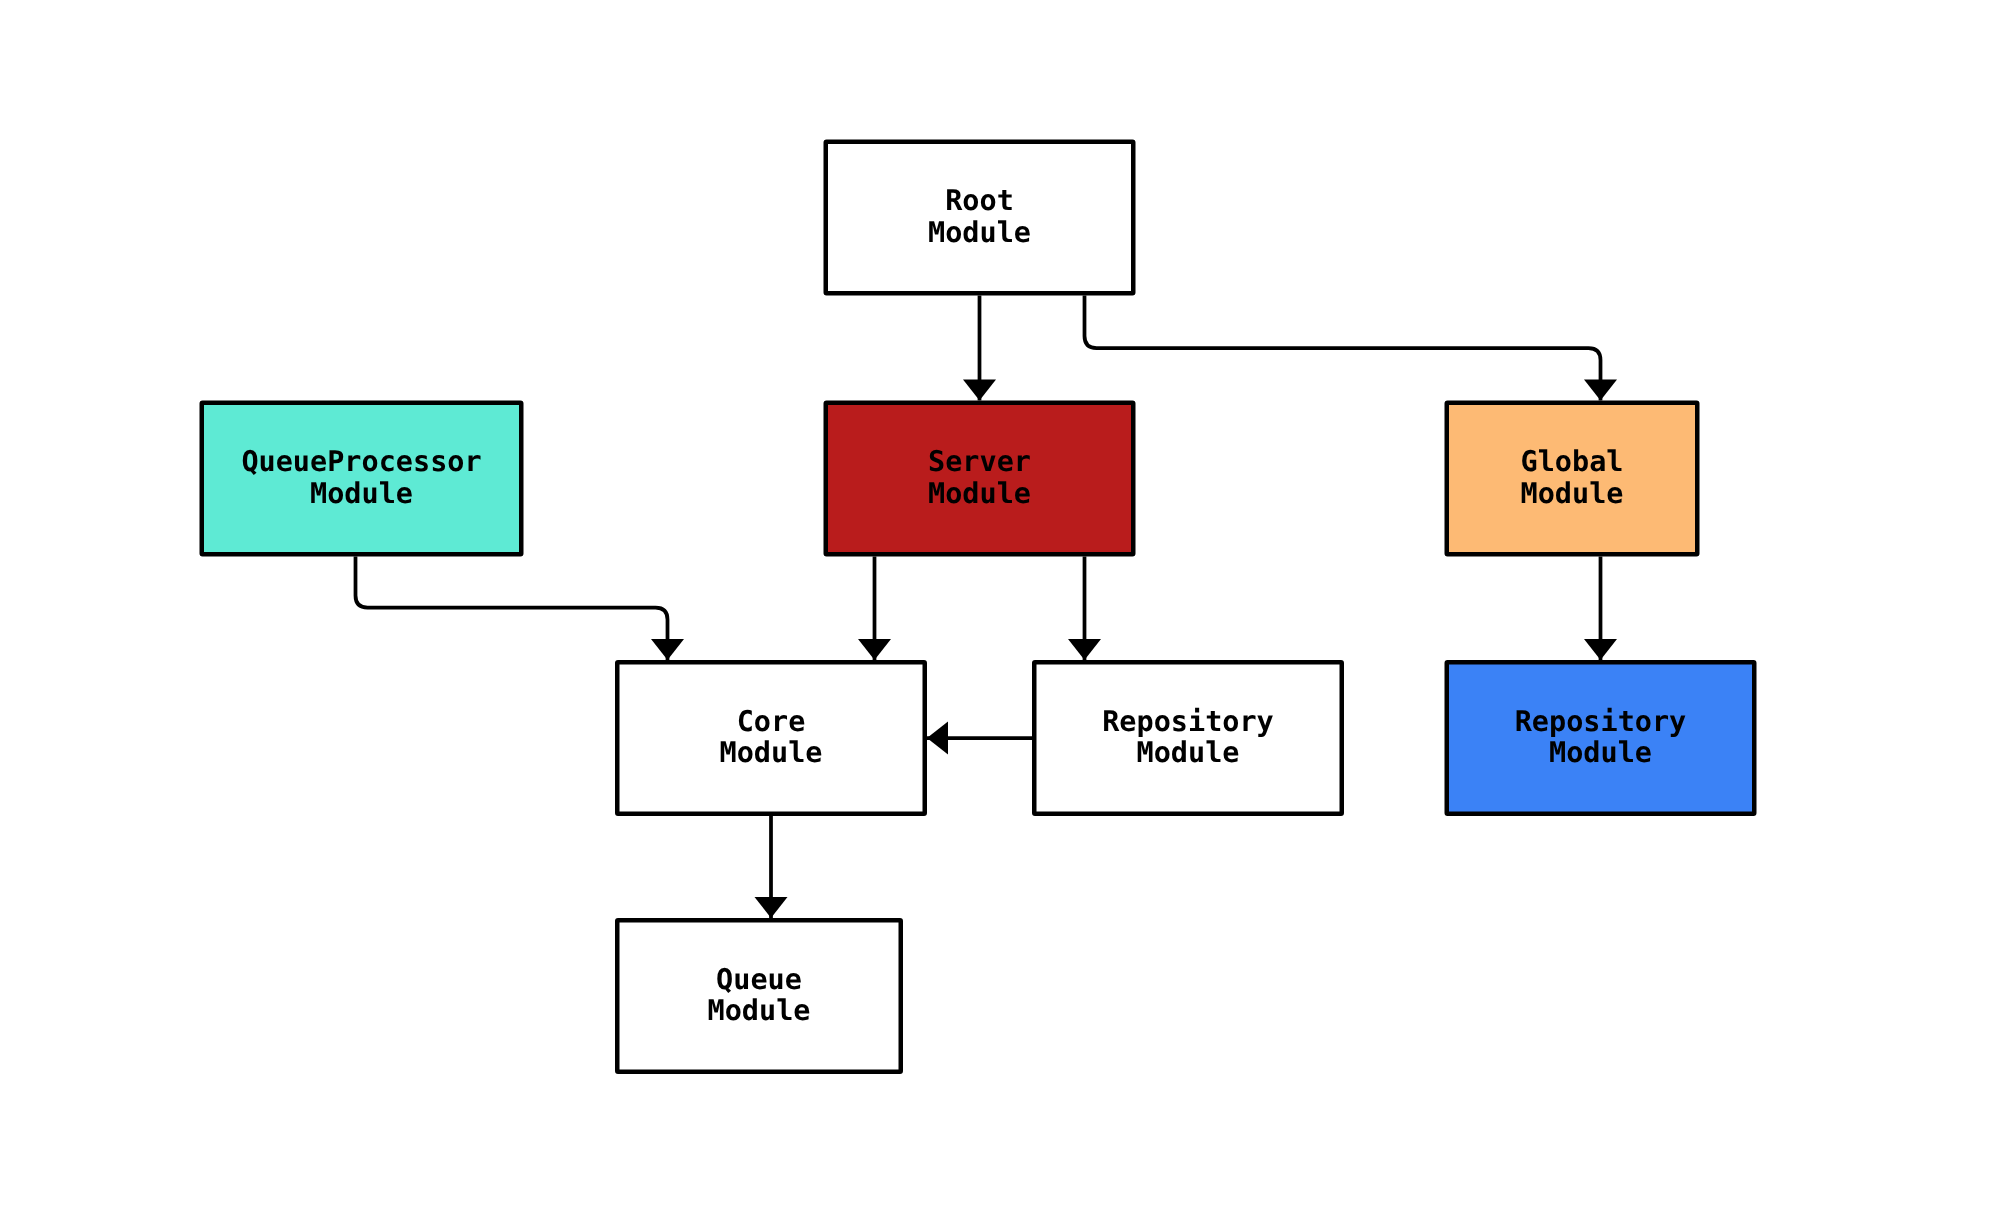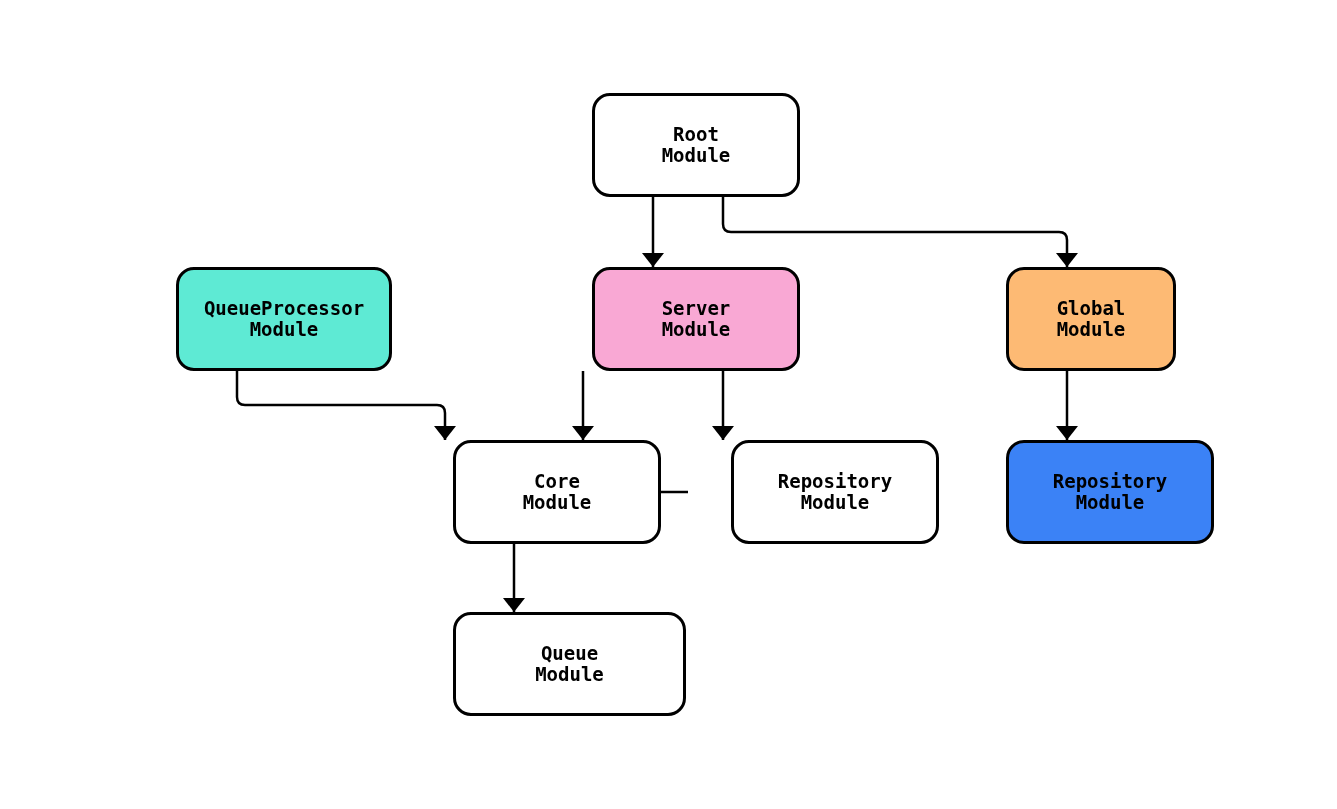--- a/index.html
+++ b/index.html
@@ -28,25 +28,24 @@
     left: 0;
     top: 0;
     width: 1337px;
     height: 809px;
   }
   .node {
     position: absolute;
     box-sizing: border-box;
     background: #ffffff;
     border: 3px solid #000000;
-    border-radius: 18px;
+    border-radius: 2px;
     display: flex;
     align-items: center;
     justify-content: center;
-    margin-left: 43px;
   }
   .node-label {
     font-size: 19px;
     font-weight: bold;
     line-height: 21px;
     color: #000000;
     text-align: center;
     white-space: pre-line;
     letter-spacing: 0;
   }
@@ -91,38 +90,38 @@
     </svg>
   <div id="nodes-layer">
       <div class="node" style="left: 549px; top: 93px; width: 208px; height: 104px; border-color: rgb(0, 0, 0); background: rgb(255, 255, 255);">
         <div class="node-label">Root
 Module</div>
       </div>
       <div class="node" style="left: 133px; top: 267px; width: 216px; height: 104px; border-color: rgb(0, 0, 0); background: #5eead4;">
         <div class="node-label">QueueProcessor
 Module</div>
       </div>
-      <div class="node" style="left: 549px; top: 267px; width: 208px; height: 104px; border-color: rgb(0, 0, 0); background: #f9a8d4;">
+      <div class="node" style="left: 549px; top: 267px; width: 208px; height: 104px; border-color: rgb(0, 0, 0); background: #b91c1c;">
         <div class="node-label">Server
 Module</div>
       </div>
       <div class="node" style="left: 963px; top: 267px; width: 170px; height: 104px; border-color: rgb(0, 0, 0); background: #fdba74;">
         <div class="node-label">Global
 Module</div>
       </div>
       <div class="node" style="left: 410px; top: 440px; width: 208px; height: 104px; border-color: rgb(0, 0, 0); background: rgb(255, 255, 255);">
         <div class="node-label">Core
 Module</div>
       </div>
       <div class="node" style="left: 688px; top: 440px; width: 208px; height: 104px; border-color: rgb(0, 0, 0); background: rgb(255, 255, 255);">
         <div class="node-label">Repository
 Module</div>
       </div>
       <div class="node" style="left: 963px; top: 440px; width: 208px; height: 104px; border-color: rgb(0, 0, 0); background: #3b82f6;">
         <div class="node-label">Repository
 Module</div>
       </div>
-      <div class="node" style="left: 410px; top: 612px; width: 233px; height: 104px; border-color: rgb(0, 0, 0); background: rgb(255, 255, 255);">
+      <div class="node" style="left: 410px; top: 612px; width: 192px; height: 104px; border-color: rgb(0, 0, 0); background: rgb(255, 255, 255);">
         <div class="node-label">Queue
 Module</div>
       </div>
     </div>
 </div>
 
 </body></html>

